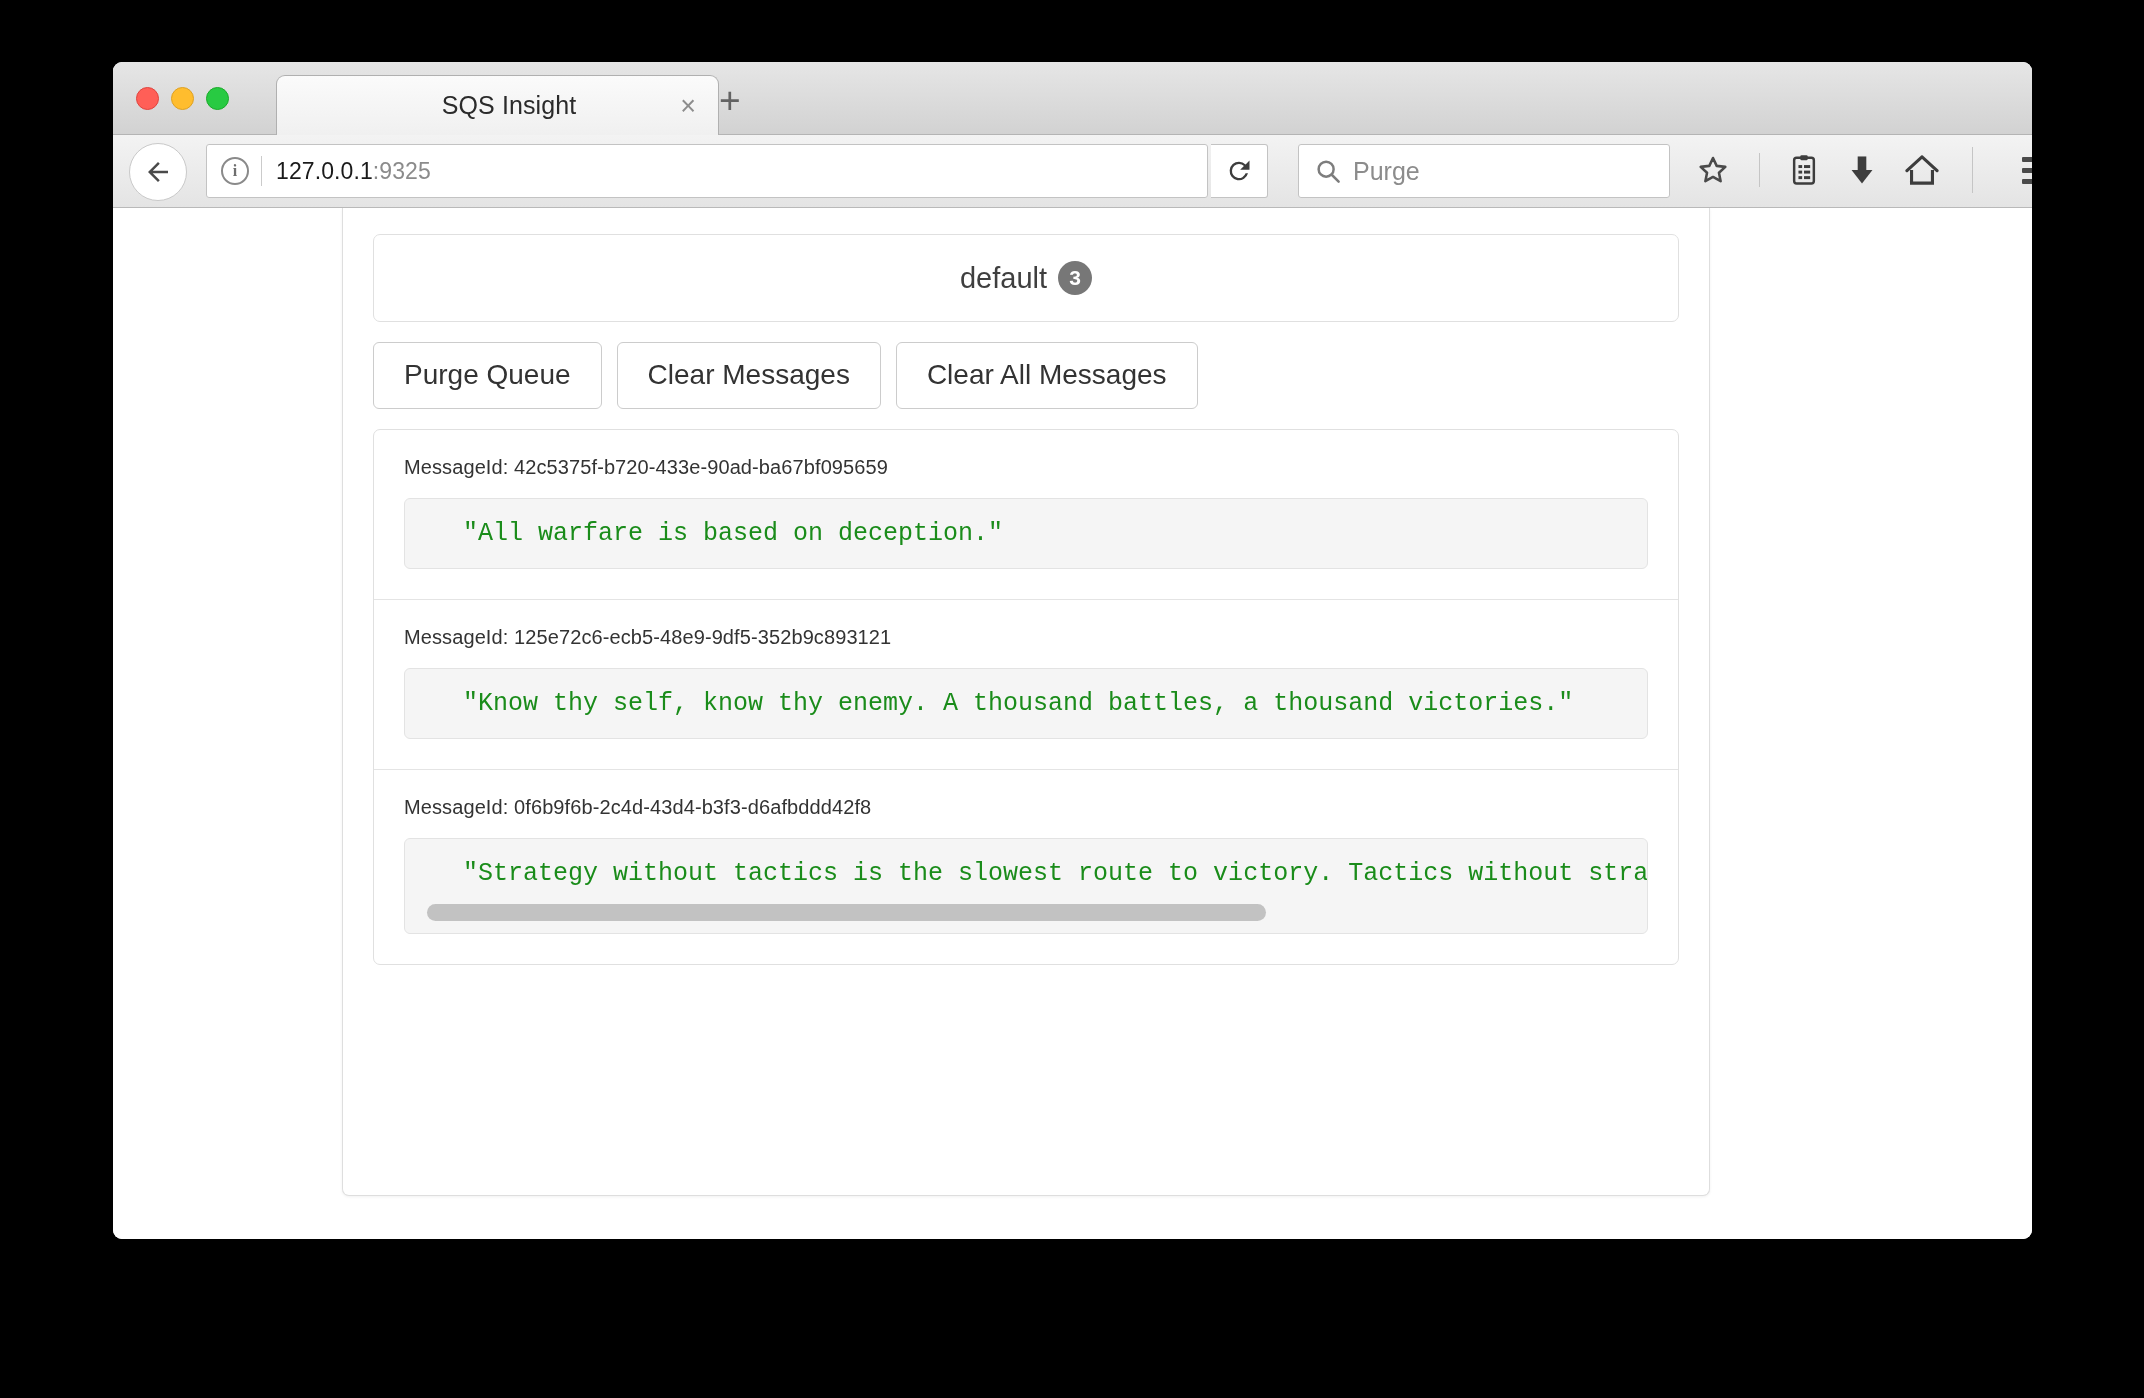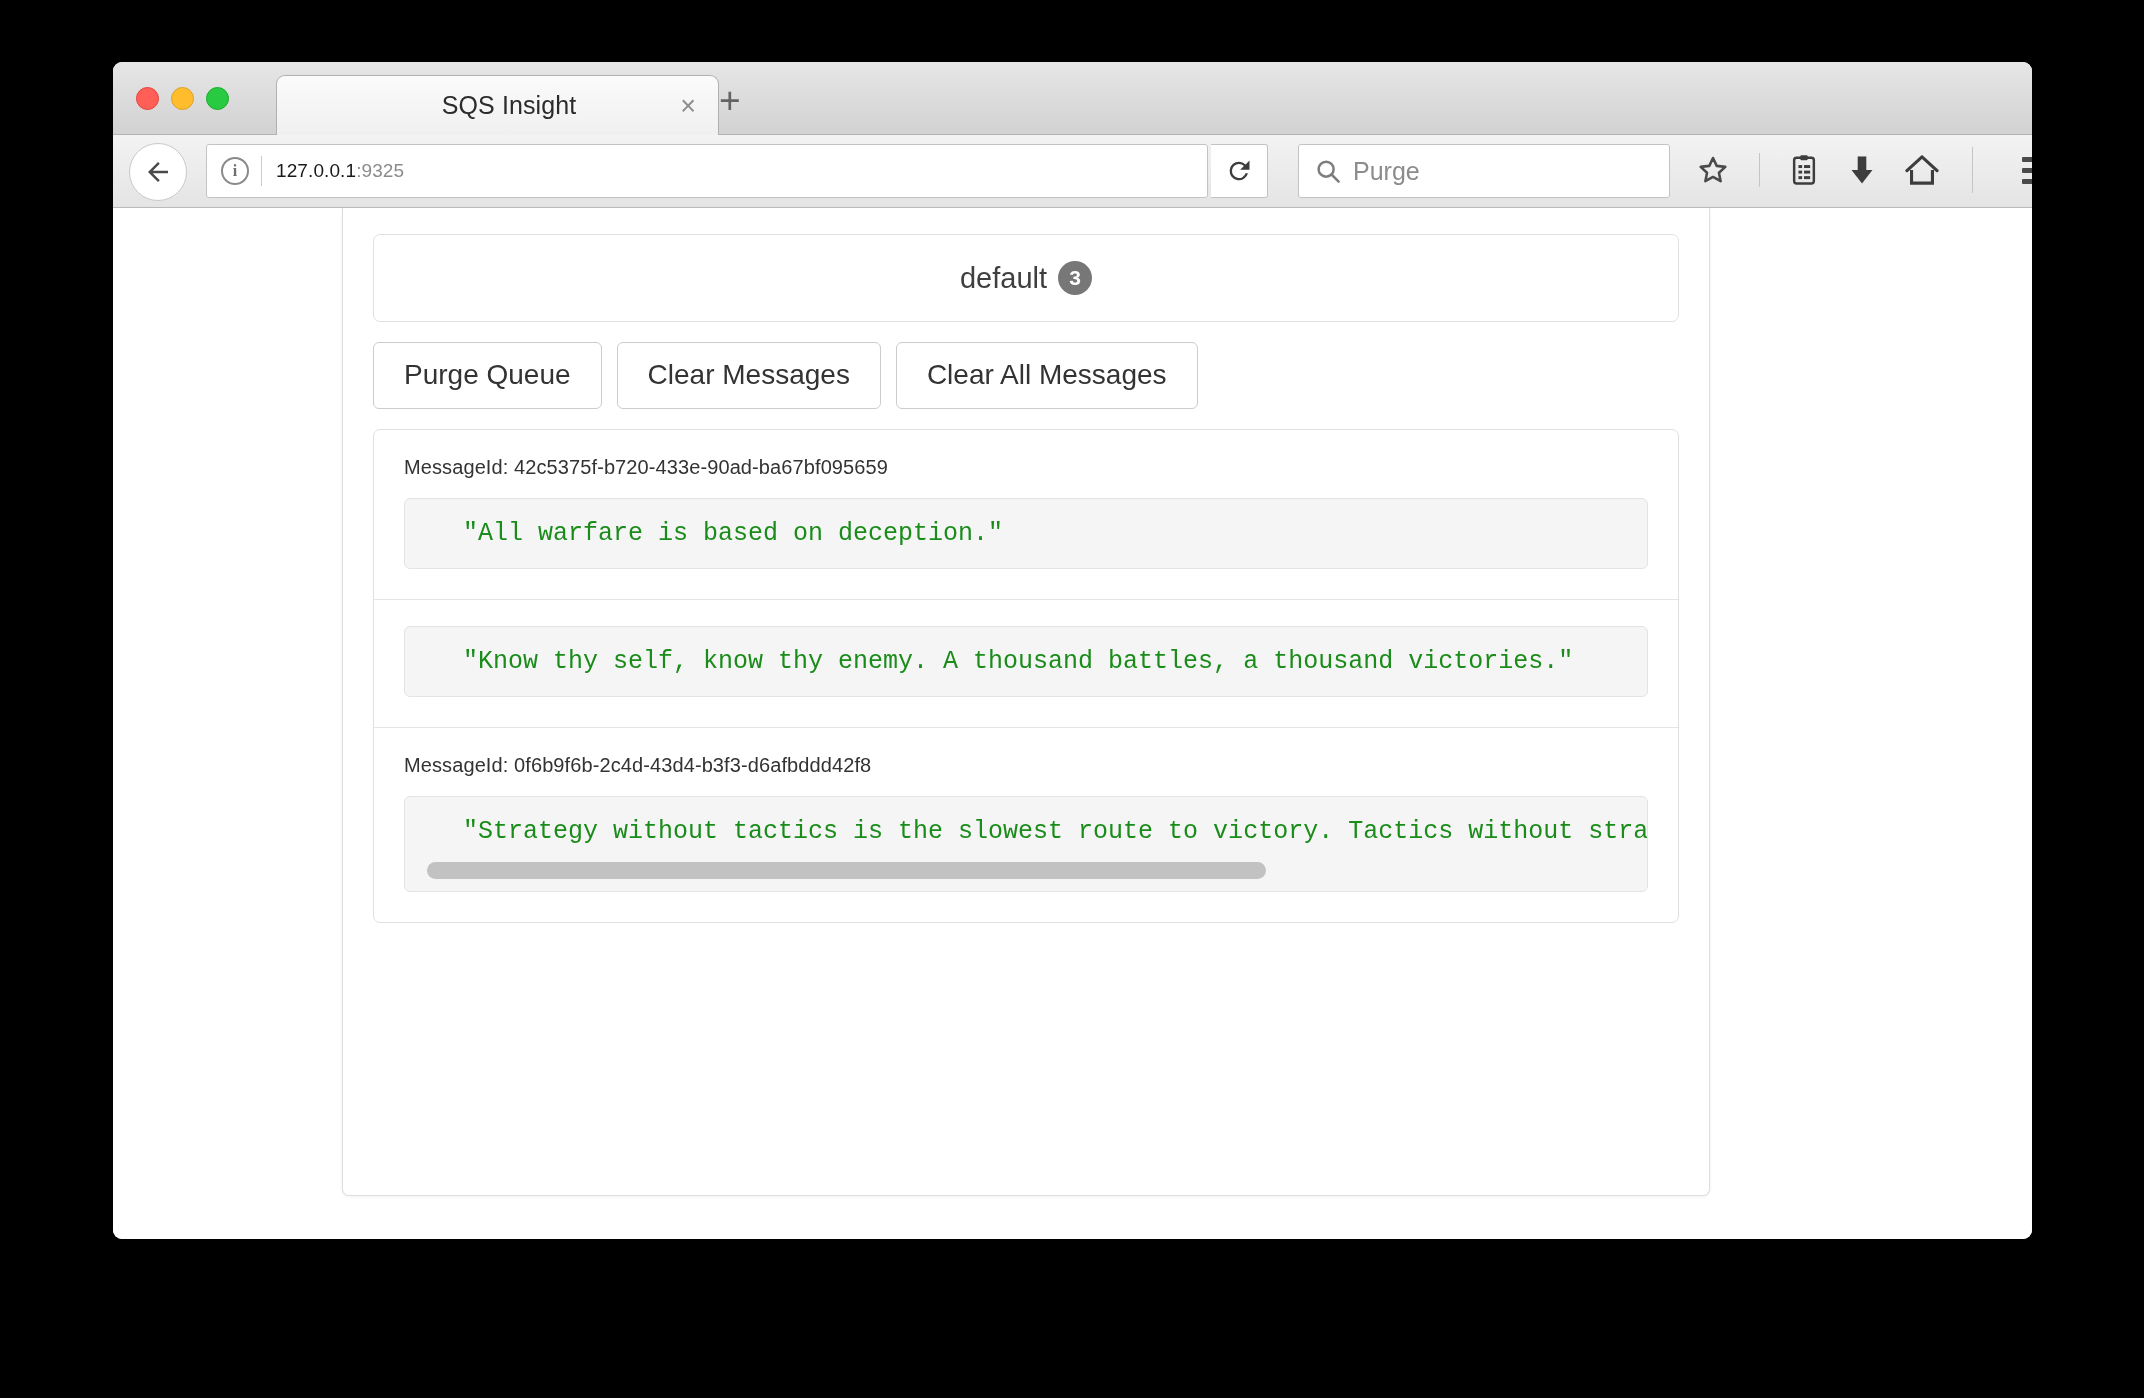--- a/index.html
+++ b/index.html
@@ -148,21 +148,21 @@
     justify-content: center;
     font-family: "Liberation Serif", serif;
   }
   .url-sep {
     width: 1px;
     height: 30px;
     background: #cbcbcb;
     margin: 0 14px 0 12px;
   }
   .url-text {
-    font-size: 19px;
+    font-size: 23px;
     color: #1a1a1a;
     letter-spacing: 0.1px;
   }
   .url-text .port { color: #8b8b8b; }
 
   .reload-btn {
     position: absolute;
     left: 1005px;
     top: 0;
     width: 56px;
@@ -433,20 +433,21 @@
         <div class="messages-panel">
 
           <div class="message-item">
             <div class="message-id">MessageId: 42c5375f-b720-433e-90ad-ba67bf095659</div>
             <div class="code-block">
               <code class="code-text">"All warfare is based on deception."</code>
             </div>
           </div>
 
           <div class="message-item">
+            <div class="message-id">MessageId: 125e72c6-ecb5-48e9-9df5-352b9c893121</div>
             <div class="code-block">
               <code class="code-text">"Know thy self, know thy enemy. A thousand battles, a thousand victories."</code>
             </div>
           </div>
 
           <div class="message-item">
             <div class="message-id">MessageId: 0f6b9f6b-2c4d-43d4-b3f3-d6afbddd42f8</div>
             <div class="code-block scrollable">
               <code class="code-text">"Strategy without tactics is the slowest route to victory. Tactics without strategy is the noise before defeat."</code>
               <div class="hscroll-track">

